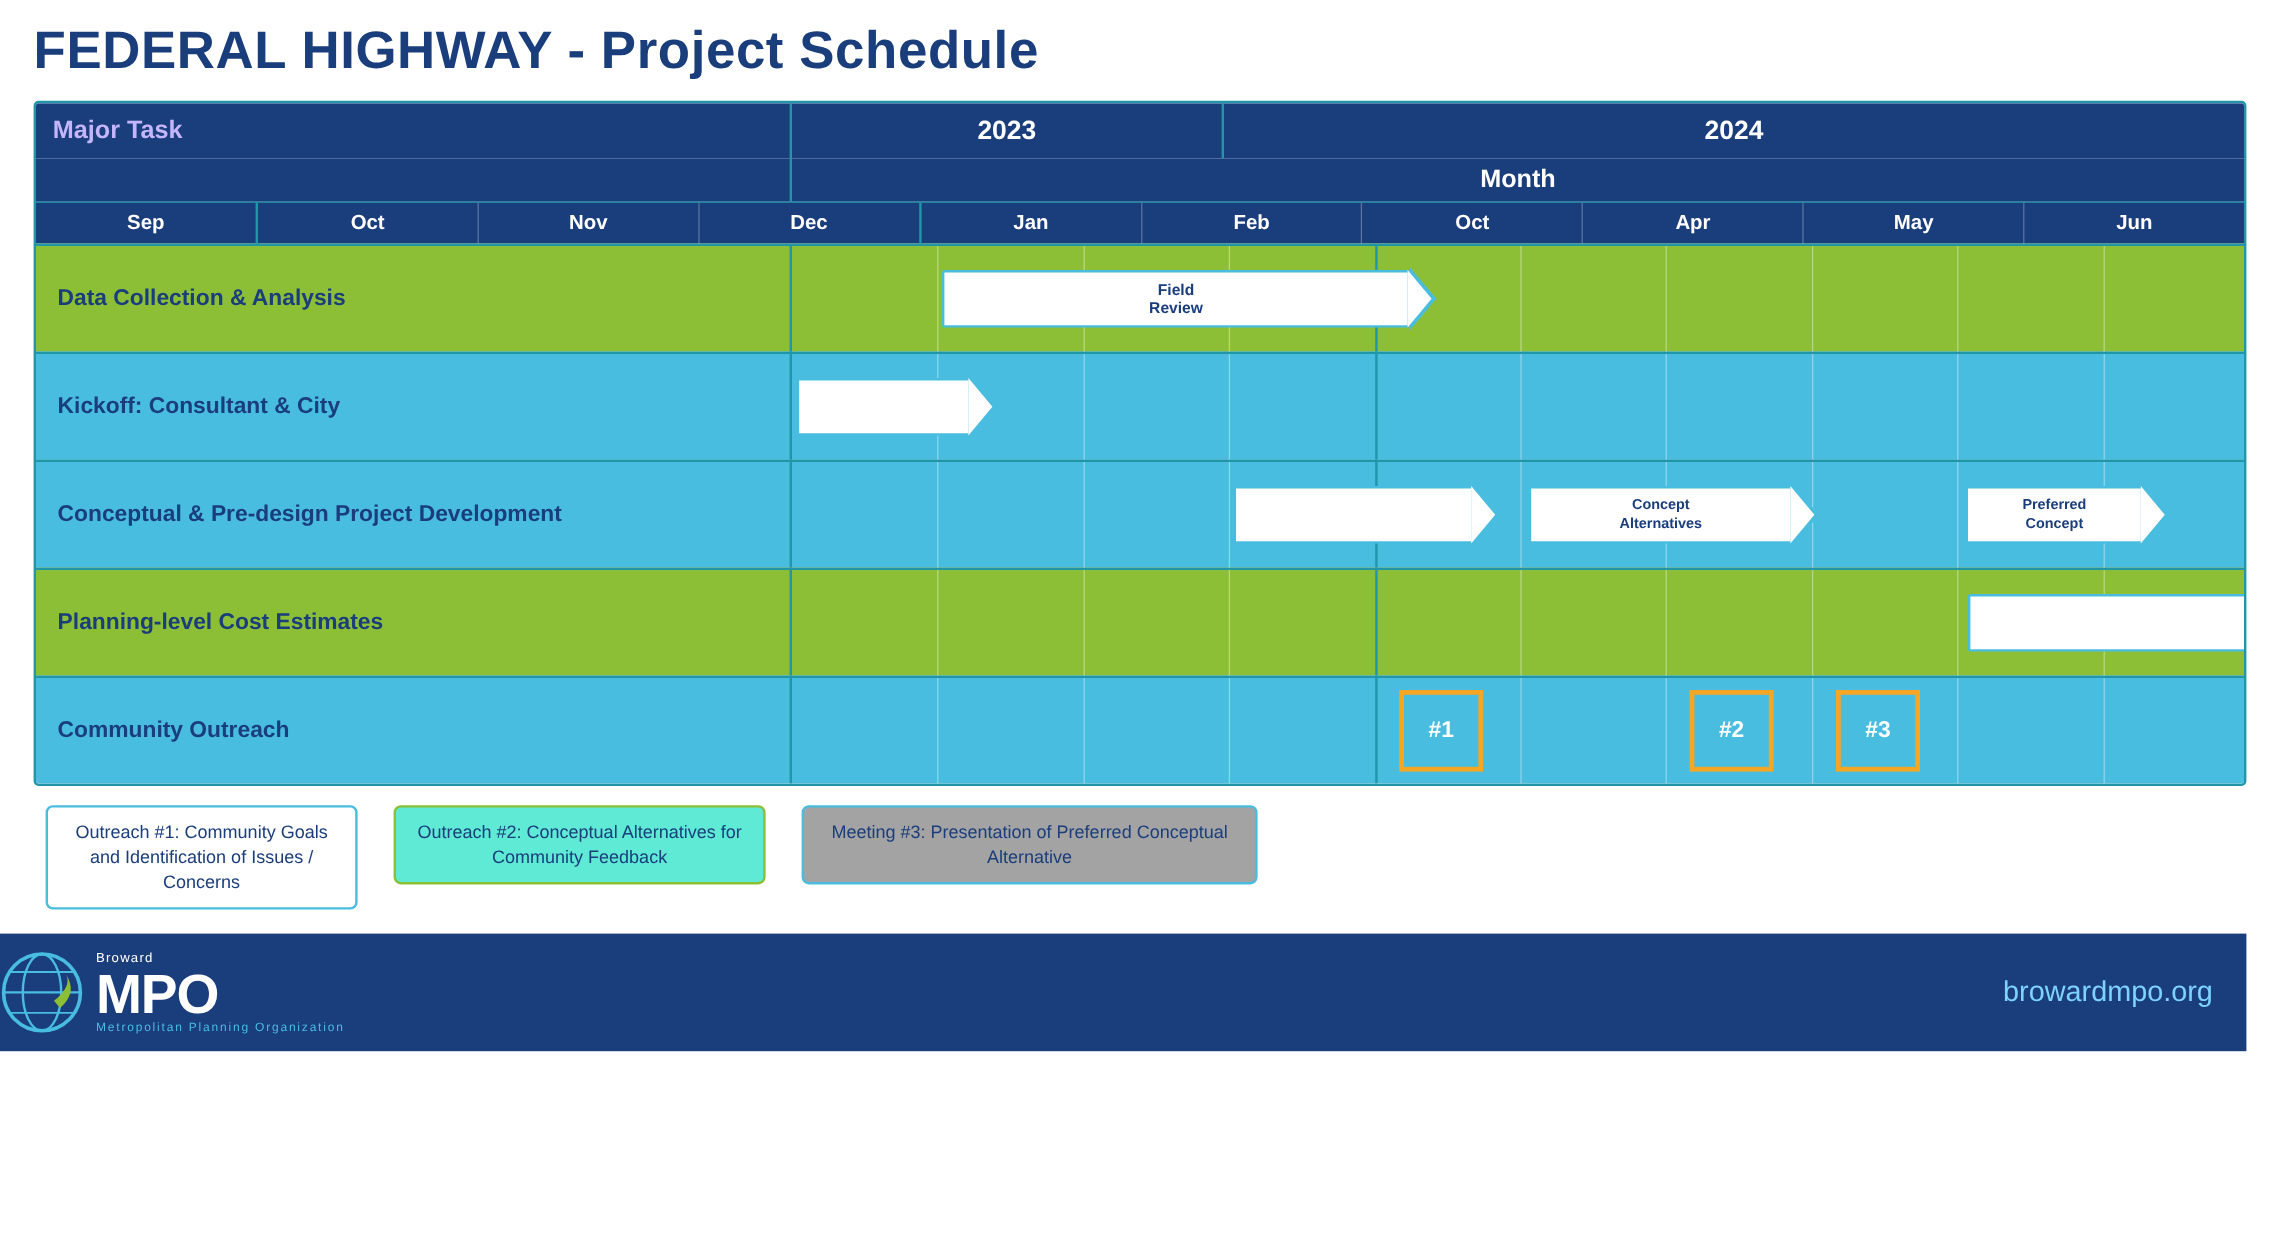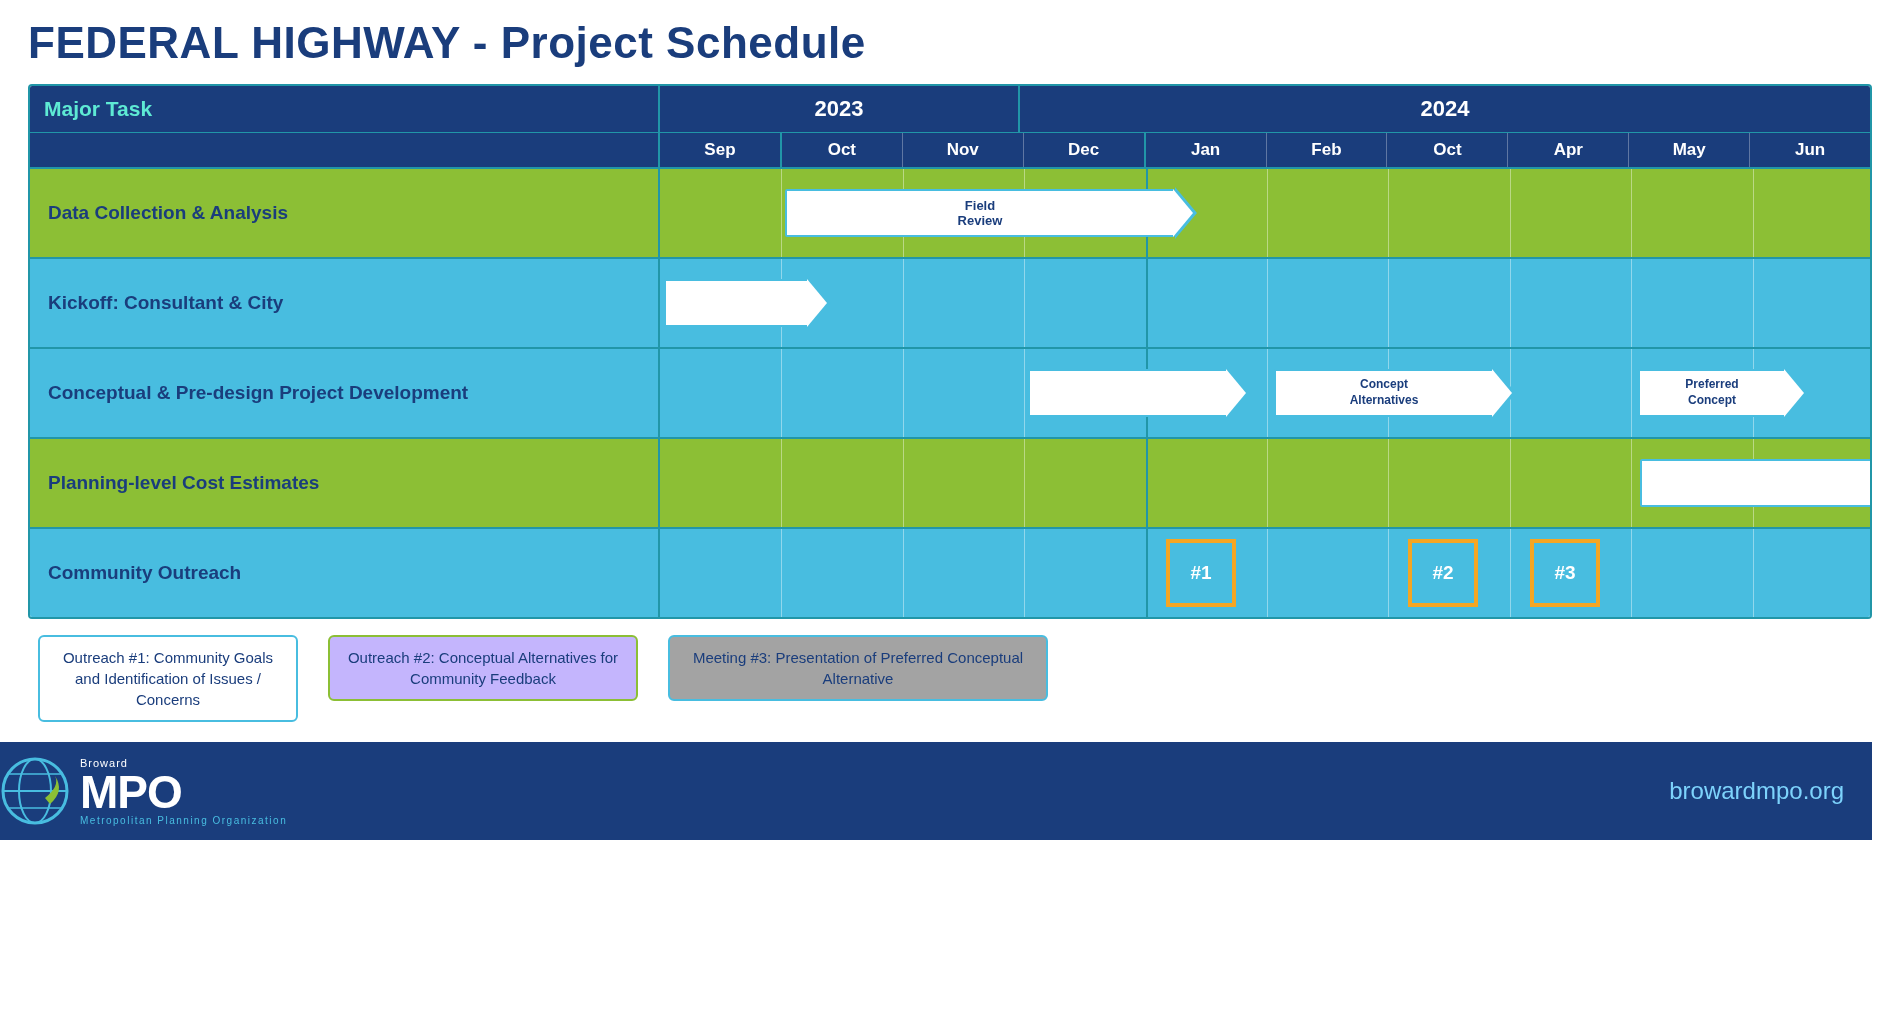--- a/index.html
+++ b/index.html
@@ -34,21 +34,21 @@
     
     .header-year-row {
       display: flex;
       background: #1a3d7c;
     }
 
     .task-label-header {
       width: 630px;
       min-width: 630px;
       padding: 10px 14px;
-      color: #5eead4;
+      color: #c4b5fd;
       font-size: 21px;
       font-weight: 700;
       display: flex;
       align-items: center;
       border-right: 2px solid #2196a8;
     }
 
     .year-2023 {
       width: 360px;
       min-width: 360px;
@@ -91,20 +91,21 @@
       font-size: 21px;
       font-weight: 700;
       text-align: center;
       padding: 6px 0;
     }
 
     .header-months-row {
       display: flex;
       background: #1a3d7c;
       border-top: 1px solid #2196a8;
+      flex-direction: column;
     }
 
     .task-month-spacer {
       width: 630px;
       min-width: 630px;
       border-right: 2px solid #2196a8;
     }
 
     .months-grid {
       flex: 1;
@@ -176,21 +177,21 @@
     }
 
     .note-box.note-blue {
       border-color: #48bde0;
       background: white;
       width: 260px;
     }
 
     .note-box.note-green {
       border-color: #8cbf35;
-      background: #c4b5fd;
+      background: #5eead4;
       width: 310px;
     }
 
     .note-box.note-lightblue {
       border-color: #48bde0;
       background: #a3a3a3;
       width: 380px;
     }
 
     
@@ -255,20 +256,24 @@
   <h1 class="page-title">FEDERAL HIGHWAY - Project Schedule</h1>
 
   <div class="schedule-container">
 
     <div class="header-year-row">
       <div class="task-label-header">Major Task</div>
       <div class="year-2023">2023</div>
       <div class="year-2024">2024</div>
     </div>
 
+    <div class="header-month-label-row">
+      <div class="month-label-spacer"></div>
+      <div class="month-label-span">Month</div>
+    </div>
 
     <div class="header-months-row">
       <div class="task-month-spacer"></div>
       <div class="months-grid">
         <div class="month-cell year-sep">Sep</div>
         <div class="month-cell">Oct</div>
         <div class="month-cell">Nov</div>
         <div class="month-cell year-sep">Dec</div>
         <div class="month-cell">Jan</div>
         <div class="month-cell">Feb</div>

